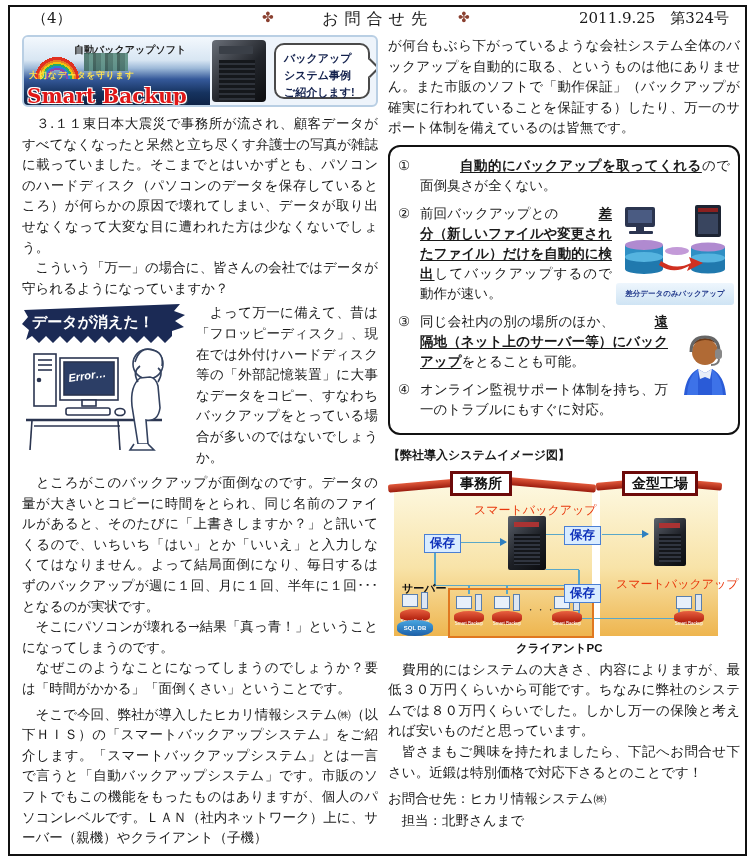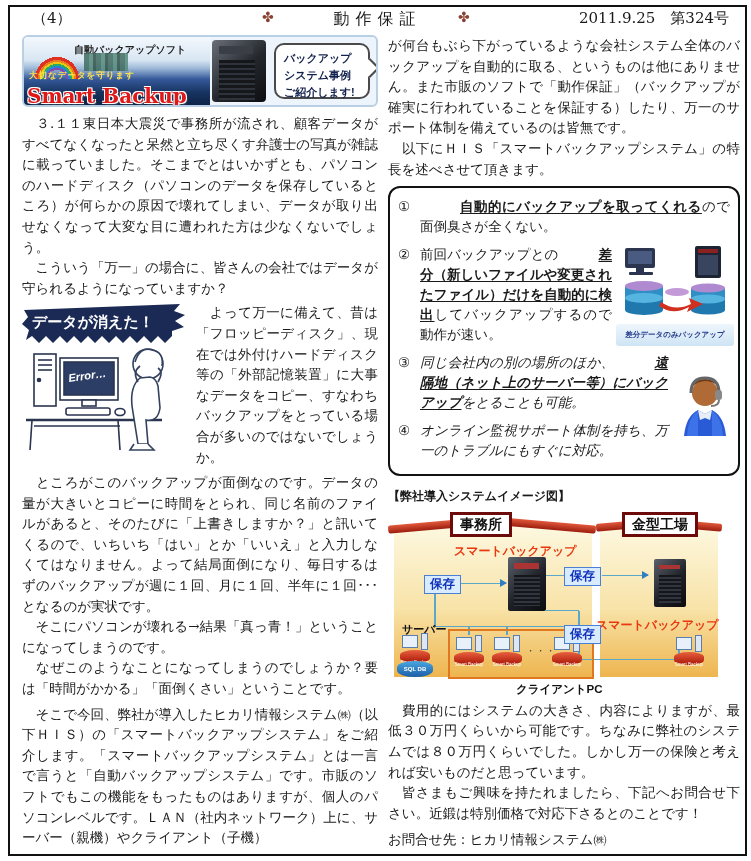--- a/index.html
+++ b/index.html
@@ -55,35 +55,35 @@
 
   
   .featbox { margin-top:7px; border:2px solid #111; border-radius:12px; padding:8px 8px 6px 8px; line-height:20px; }
   .feat-item { display:flex; margin-bottom:8px; }
   .feat-num { flex:0 0 22px; }
   .feat-text { flex:1 1 auto; text-align:justify; }
   .rich-b { font-weight:bold; }
   .rich-u { text-decoration:underline; text-underline-offset:2px;margin-left:40px; }
   .feat-rel { position:relative; }
   .pad-img2 { padding-right:118px; }
-  .pad-img34 { padding-right:62px;font-style:italic; }
+  .pad-img34 { padding-right:62px; }
   .feat-img2 { position:absolute; right:-4px; top:2px; width:118px; text-align:center; }
   .feat-img2 .cap { font-family:"Liberation Sans",sans-serif; font-size:7.5px; font-weight:bold; color:#223a8c;
      background:linear-gradient(180deg,#eef6fd,#cfe4f4); border-radius:3px; padding:1px 0; margin-top:1px; }
   .feat-img4 { position:absolute; right:-2px; top:24px; }
 
   
   .diag-head { font-family:"Liberation Sans",sans-serif; font-weight:bold; font-size:12px; margin:10px 0 6px 0; }
   .diagram { position:relative; height:180px; margin-bottom:7px; font-family:"Liberation Sans",sans-serif; }
   .house { position:absolute; background:linear-gradient(180deg,#fdf8e0 0%,#f8e3a8 55%,#eeb54f 100%); }
   .house.l { left:6px; top:12px; width:198px; height:152px; }
   .house.r { left:212px; top:12px; width:118px; height:152px; }
   .roof { position:absolute; height:8px; background:linear-gradient(#e25a3c,#9c1d0e); border-radius:2px; z-index:2; }
   .site-label { position:absolute; top:-1px; z-index:6; background:#fff; border:3px solid #6d0a0a; padding:0 7px; font-weight:bold; font-size:14px; line-height:19px; color:#111; }
-  .red-lab { position:absolute; color:#e8380d; font-weight:bold; font-size:12px; z-index:5; white-space:nowrap; }
+  .red-lab { position:absolute; color:#e8380d; font-weight:normal; font-size:12px; z-index:5; white-space:nowrap;margin-left:20px; }
   .save { position:absolute; z-index:6; background:#d9ecff; border:1.5px solid #4a7fd4; color:#1133bb; font-weight:bold; font-size:12.5px; padding:0 5px; line-height:17px; }
   .nas { position:absolute; z-index:5; border-radius:2px; background:linear-gradient(135deg,#5c626c 0%,#1d2026 55%,#0b0c0f 100%); }
   .nas i { position:absolute; left:15%; top:12%; width:66%; height:10%; background:#a33; display:block; }
   .nas u { position:absolute; left:15%; top:34%; width:70%; height:58%;
     background:repeating-linear-gradient(180deg,#14161a 0 2px,#303540 2px 4px); display:block; }
   .mini-lab { position:absolute; z-index:6; font-weight:bold; font-size:11px; color:#111; }
   .pc { position:absolute; z-index:5; width:26px; height:34px; }
   .pc .mon { position:absolute; left:0; top:2px; width:16px; height:13px; background:#e8f0fa; border:1.5px solid #5a7fae; }
   .pc .twr { position:absolute; right:0; top:0; width:7px; height:17px; background:#dde6f2; border:1px solid #5a7fae; }
   .pc .cyl { position:absolute; left:-2px; top:17px; width:30px; height:13px; background:linear-gradient(180deg,#e86040,#a81505); border-radius:50%/38%; }
@@ -99,21 +99,21 @@
   .contact { font-size:13.5px; line-height:22px; margin-top:5px; }
 </style>
 </head>
 <body>
 
 <div class="page">
 
   <div class="hdr">
     <span class="hdr-page">（4）</span>
     <span class="hdr-orn l">✤</span>
-    <div class="hdr-title">動作保証</div>
+    <div class="hdr-title">お問合せ先</div>
     <span class="hdr-orn r">✤</span>
     <span class="hdr-issue">2011.9.25　第324号</span>
   </div>
 
   <div class="col col-l">
 
     <div class="banner">
       <div class="bn-art">
         <span class="bn-tag">自動バックアップソフト</span>
         <span class="bn-rainbow"></span>
@@ -171,21 +171,20 @@
     </div>
 
     <p class="sp-top">　ところがこのバックアップが面倒なのです。データの量が大きいとコピーに時間をとられ、同じ名前のファイルがあると、そのたびに「上書きしますか？」と訊いてくるので、いちいち「はい」とか「いいえ」と入力しなくてはなりません。よって結局面倒になり、毎日するはずのバックアップが週に１回、月に１回、半年に１回･･･となるのが実状です。</p>
     <p>　そこにパソコンが壊れる→結果「真っ青！」ということになってしまうのです。</p>
     <p>　なぜこのようなことになってしまうのでしょうか？要は「時間がかかる」「面倒くさい」ということです。</p>
     <p class="sp-top">　そこで今回、弊社が導入したヒカリ情報システム㈱（以下ＨＩＳ）の「スマートバックアップシステム」をご紹介します。「スマートバックアップシステム」とは一言で言うと「自動バックアップシステム」です。市販のソフトでもこの機能をもったものはありますが、個人のパソコンレベルです。ＬＡＮ（社内ネットワーク）上に、サーバー（親機）やクライアント（子機）</p>
   </div>
 
   <div class="col col-r">
     <p>が何台もぶら下がっているような会社システム全体のバックアップを自動的に取る、というものは他にありません。また市販のソフトで「動作保証」（バックアップが確実に行われていることを保証する）したり、万一のサポート体制を備えているのは皆無です。</p>
-    <p>　以下にＨＩＳ「スマートバックアップシステム」の特長を述べさせて頂きます。</p>
 
     <div class="featbox">
       <div class="feat-item">
         <span class="feat-num">①</span>
         <span class="feat-text"><span class="rich-b rich-u">自動的にバックアップを取ってくれる</span><span>ので面倒臭さが全くない。</span></span>
       </div>
       <div class="feat-item feat-rel">
         <span class="feat-num">②</span>
         <span class="feat-text pad-img2"><span>前回バックアップとの</span><span class="rich-b rich-u">差分（新しいファイルや変更されたファイル）だけを自動的に検出</span><span>してバックアップするので動作が速い。</span></span>
         <div class="feat-img2">

